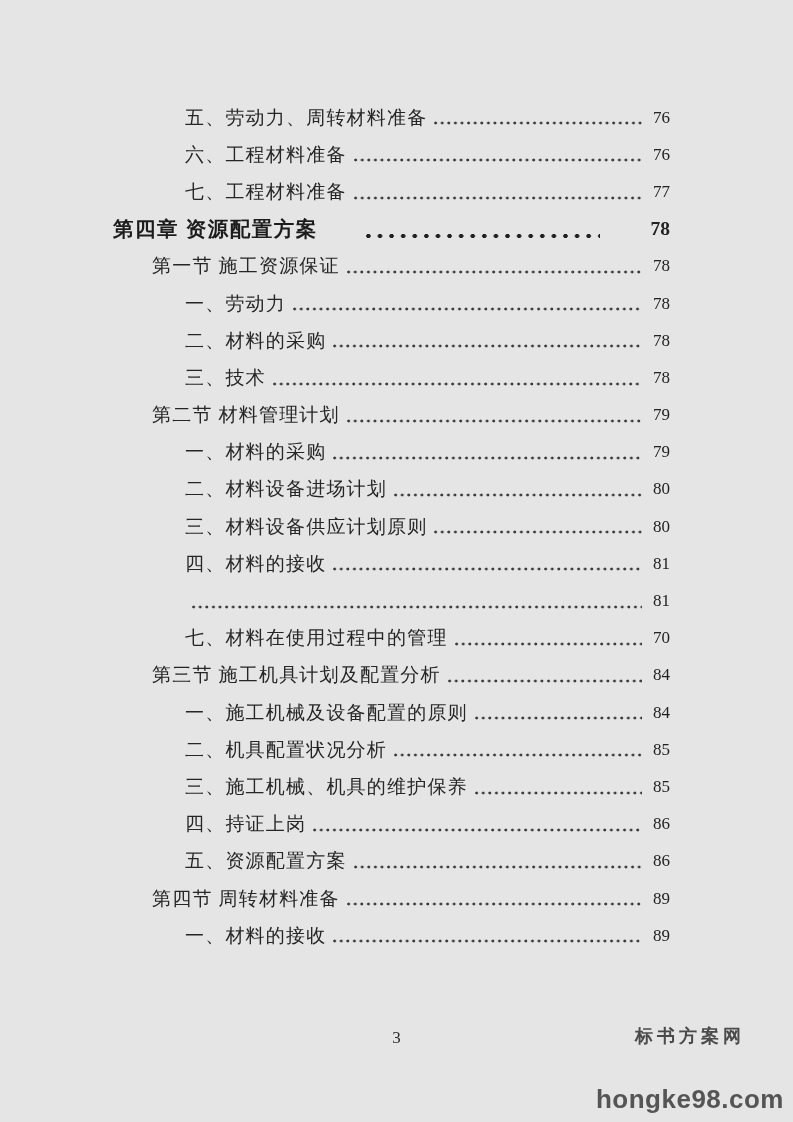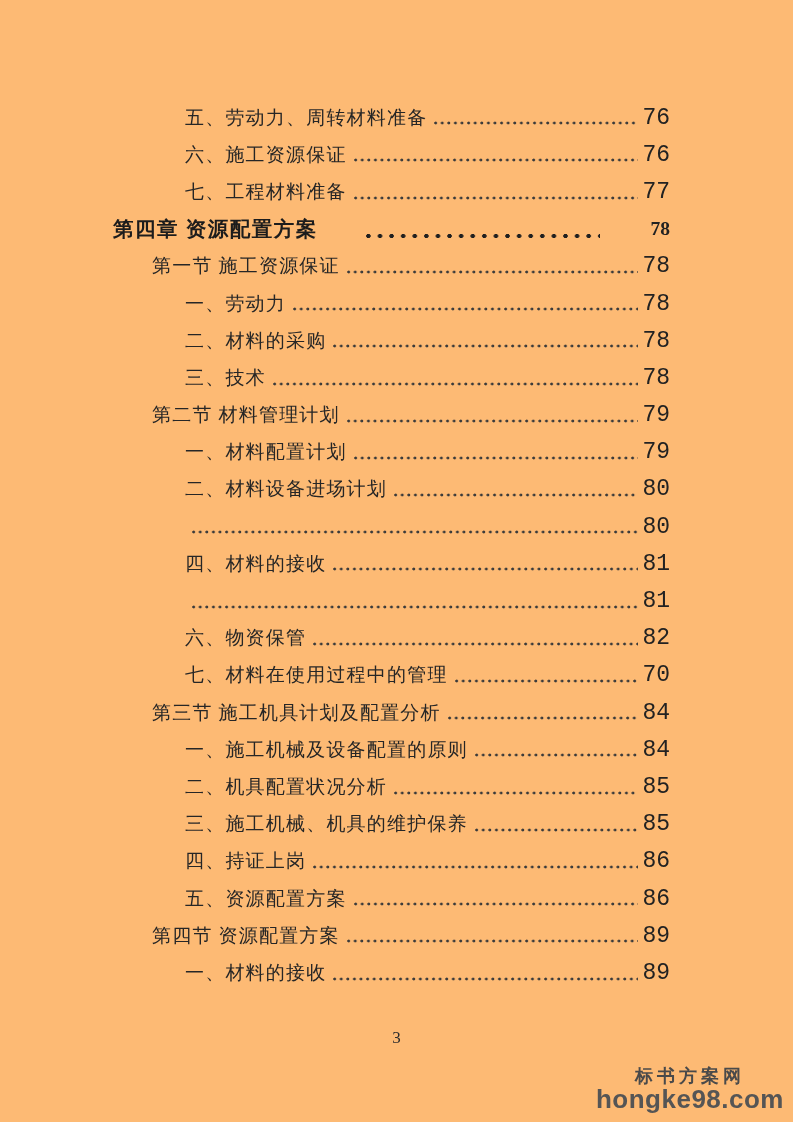--- a/index.html
+++ b/index.html
@@ -5,21 +5,21 @@
   html, body { margin: 0; padding: 0; }
   body {
     width: 793px;
     height: 1122px;
     position: relative;
     background: #ffffff;
     overflow: hidden;
     font-family: "Liberation Serif", "DejaVu Serif", serif;
     color: #262626;
   }
-  .page { position: absolute; inset: 0; background: #fdba74; }
+  .page { position: absolute; inset: 0; background: #e5e5e5; }
 
   
   .toc {
     position: absolute;
     top: 99px;
     left: 113px;
     right: 123px;
   }
   .toc-row {
     display: flex;
@@ -51,22 +51,22 @@
   }
   .toc-row.chapter .toc-leader {
     background-image: radial-gradient(circle at 2.4px 5px, #1f1f1f 1.9px, rgba(0,0,0,0) 2.5px);
     background-size: 11.6px 10px;
     margin: 0 6px 7px 8px;
   }
   .toc-page {
     flex: 0 0 auto;
     min-width: 24px;
     text-align: right;
-    font-family: Liberation Mono, monospace;
-    font-size: 23px;
+    font-family: Liberation Serif, serif;
+    font-size: 17px;
     letter-spacing: 0;
     color: #222222;
   }
   .toc-row.chapter .toc-page {
     font-family: "Liberation Serif", "DejaVu Serif", serif;
     font-size: 19.5px;
     font-weight: bold;
   }
 
   
@@ -95,36 +95,37 @@
     font-weight: bold;
     letter-spacing: 4px;
     color: #4a4a4a;
   }
   .watermark-url {
     display: block;
     font-size: 26px;
     font-weight: bold;
     letter-spacing: 0.5px;
     color: #555555;
+    margin-top: 40px;
   }
 </style>
 </head>
 <body>
 
 <div class="page">
 
   <div class="toc">
 
     <div class="toc-row sub">
       <span class="toc-label">五、劳动力、周转材料准备</span>
       <span class="toc-leader"></span>
       <span class="toc-page">76</span>
     </div>
     <div class="toc-row sub">
-      <span class="toc-label">六、施工资源保证</span>
+      <span class="toc-label">六、工程材料准备</span>
       <span class="toc-leader"></span>
       <span class="toc-page">76</span>
     </div>
     <div class="toc-row sub">
       <span class="toc-label">七、工程材料准备</span>
       <span class="toc-leader"></span>
       <span class="toc-page">77</span>
     </div>
     <div class="toc-row chapter">
       <span class="toc-label">第四章 资源配置方案</span>
@@ -150,48 +151,44 @@
       <span class="toc-label">三、技术</span>
       <span class="toc-leader"></span>
       <span class="toc-page">78</span>
     </div>
     <div class="toc-row section">
       <span class="toc-label">第二节 材料管理计划</span>
       <span class="toc-leader"></span>
       <span class="toc-page">79</span>
     </div>
     <div class="toc-row sub">
-      <span class="toc-label">一、材料配置计划</span>
+      <span class="toc-label">一、材料的采购</span>
       <span class="toc-leader"></span>
       <span class="toc-page">79</span>
     </div>
     <div class="toc-row sub">
       <span class="toc-label">二、材料设备进场计划</span>
       <span class="toc-leader"></span>
       <span class="toc-page">80</span>
     </div>
     <div class="toc-row sub">
+      <span class="toc-label">三、材料设备供应计划原则</span>
       <span class="toc-leader"></span>
       <span class="toc-page">80</span>
     </div>
     <div class="toc-row sub">
       <span class="toc-label">四、材料的接收</span>
       <span class="toc-leader"></span>
       <span class="toc-page">81</span>
     </div>
     <div class="toc-row sub">
       <span class="toc-leader"></span>
       <span class="toc-page">81</span>
     </div>
     <div class="toc-row sub">
-      <span class="toc-label">六、物资保管</span>
-      <span class="toc-leader"></span>
-      <span class="toc-page">82</span>
-    </div>
-    <div class="toc-row sub">
       <span class="toc-label">七、材料在使用过程中的管理</span>
       <span class="toc-leader"></span>
       <span class="toc-page">70</span>
     </div>
     <div class="toc-row section">
       <span class="toc-label">第三节 施工机具计划及配置分析</span>
       <span class="toc-leader"></span>
       <span class="toc-page">84</span>
     </div>
     <div class="toc-row sub">
@@ -213,21 +210,21 @@
       <span class="toc-label">四、持证上岗</span>
       <span class="toc-leader"></span>
       <span class="toc-page">86</span>
     </div>
     <div class="toc-row sub">
       <span class="toc-label">五、资源配置方案</span>
       <span class="toc-leader"></span>
       <span class="toc-page">86</span>
     </div>
     <div class="toc-row section">
-      <span class="toc-label">第四节 资源配置方案</span>
+      <span class="toc-label">第四节 周转材料准备</span>
       <span class="toc-leader"></span>
       <span class="toc-page">89</span>
     </div>
     <div class="toc-row sub">
       <span class="toc-label">一、材料的接收</span>
       <span class="toc-leader"></span>
       <span class="toc-page">89</span>
     </div>
 
   </div>

